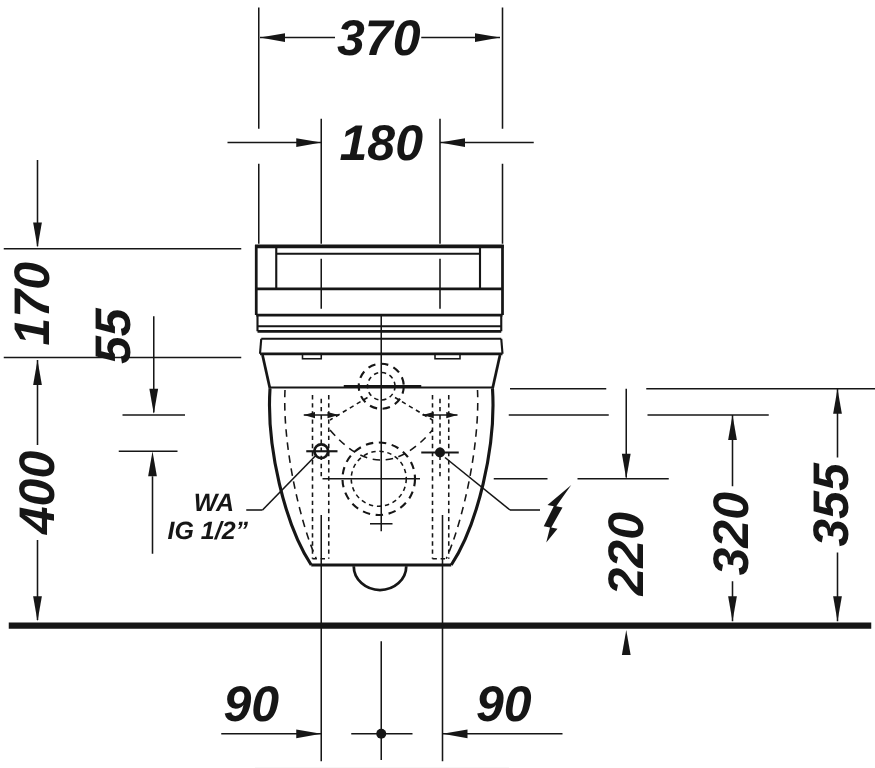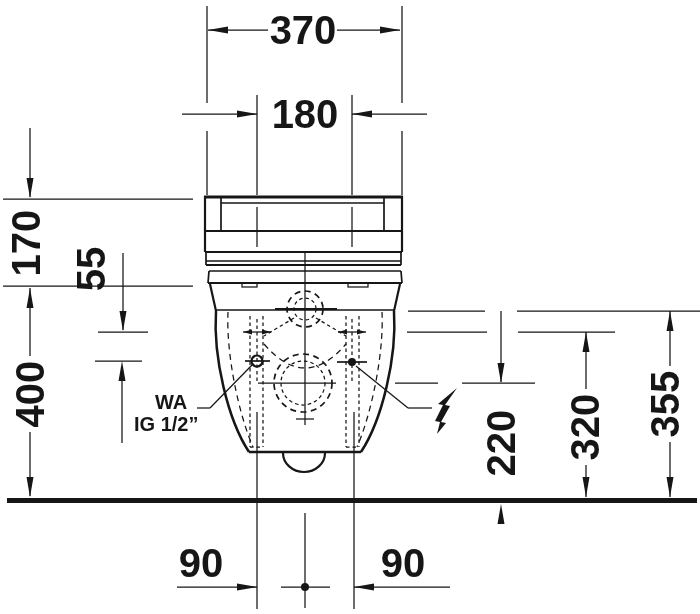--- a/index.html
+++ b/index.html
@@ -1,16 +1,16 @@
 <!DOCTYPE html>
 <html><head>
 <meta charset="utf-8">
 <style>
   html,body{margin:0;padding:0;background:#f0f0f0;}
-  .stage{width:700px;height:614px;background:#ffffff;position:relative;overflow:hidden;}
+  .stage{width:700px;height:614px;background:#ffffff;position:relative;overflow:hidden;font-style:italic;}
   svg{display:block;}
   .ln{stroke:#161616;fill:none;stroke-linecap:butt;}
   .w1{stroke-width:1.25;}
   .w15{stroke-width:1.7;}
   .w2{stroke-width:2.2;}
   .w25{stroke-width:2.5;}
   .w3{stroke-width:3;}
   .floor{stroke-width:5;}
   .dash{stroke-dasharray:6,4.5;}
   .dashS{stroke-dasharray:3.5,3;}

